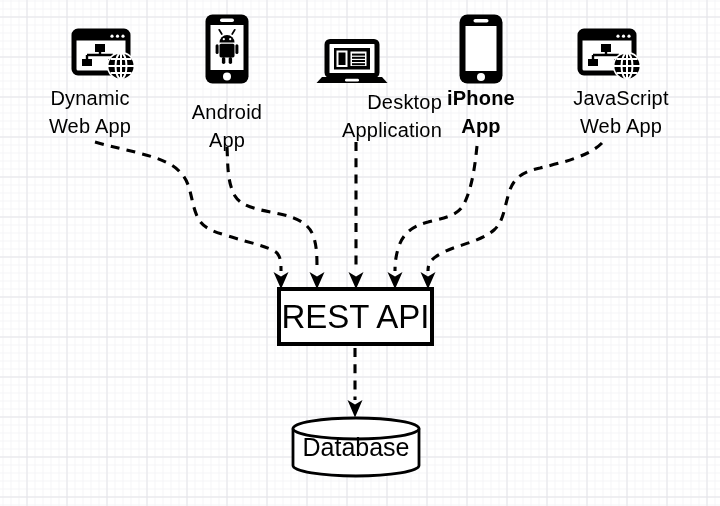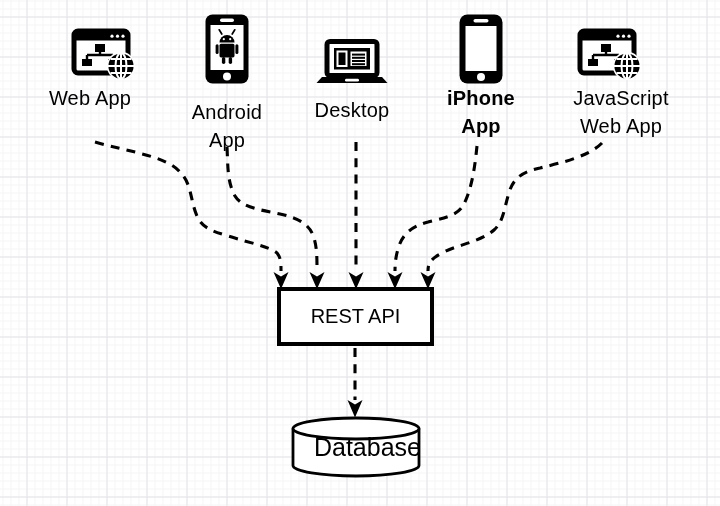--- a/index.html
+++ b/index.html
@@ -19,24 +19,24 @@
   .abs{position:absolute;}
   .node-label{
     position:absolute;width:180px;text-align:center;
     font-size:20px;line-height:28px;color:#000;letter-spacing:0.2px;
   }
   .edges-layer{position:absolute;left:0;top:0;width:720px;height:506px;}
   .rest-box{
     position:absolute;left:277px;top:287px;width:149px;height:51px;
     background:#fff;border:4px solid #000;
     display:flex;align-items:center;justify-content:center;
-    font-size:20px;
+    font-size:33px;
   }
   .db-label{
-    position:absolute;left:291px;top:433px;width:130px;text-align:right;
+    position:absolute;left:291px;top:433px;width:130px;text-align:center;
     font-size:25px;
   }
 </style>
 </head>
 <body>
 
 <div class="stage">
 
   <svg class="edges-layer" viewBox="0 0 720 506">
     <g stroke="#000" stroke-width="3.1" fill="none" stroke-dasharray="9 7.2">
@@ -68,20 +68,21 @@
       <path d="M29 24 V27 M16 27 H42 M16 27 V31 M42 27 V31" stroke="#000" stroke-width="2.4" fill="none"></path>
       <rect x="11" y="31" width="10" height="7" fill="#000"></rect>
       <rect x="37" y="31" width="10" height="7" fill="#000"></rect>
       <circle cx="50" cy="38" r="13.4" fill="#000" stroke="#fff" stroke-width="1.6"></circle>
       <g stroke="#fff" stroke-width="2" fill="none">
         <ellipse cx="50" cy="38" rx="5.5" ry="13"></ellipse>
         <path d="M37 38 H63 M39.5 31 H60.5 M39.5 45 H60.5 M50 25 V51"></path>
       </g>
     </svg>
     <div class="node-label" style="left:0px;top:84px;">
+      <div>Dynamic</div>
       <div>Web App</div>
     </div>
   </div>
 
   <div class="abs" style="left:0;top:0;">
     <svg class="abs" style="left:204px;top:13px;" width="46" height="72" viewBox="0 0 46 72">
       <rect x="1.5" y="1.5" width="43" height="69" rx="7" fill="#000"></rect>
       <rect x="6.5" y="12" width="33" height="45" fill="#fff"></rect>
       <rect x="16" y="5.5" width="14" height="3.6" rx="1.8" fill="#fff"></rect>
       <circle cx="23" cy="63.5" r="4" fill="#fff"></circle>
@@ -112,22 +113,23 @@
       <rect x="36.5" y="12.5" width="16" height="14.5" fill="#fff"></rect>
       <g fill="#000">
         <rect x="38" y="14.6" width="13" height="2"></rect>
         <rect x="38" y="17.8" width="13" height="2"></rect>
         <rect x="38" y="21" width="13" height="2"></rect>
         <rect x="38" y="24.2" width="13" height="2"></rect>
       </g>
       <path d="M8 38 H68 L73.5 44 H2.5 Z" fill="#000"></path>
       <rect x="31" y="39.8" width="14" height="2.8" rx="1.4" fill="#fff"></rect>
     </svg>
-    <div class="node-label" style="left:262px;top:96px;">
+    <div class="node-label" style="left:262px;top:88px;text-align:right;">
       <div>Desktop</div>
+      <div>Application</div>
     </div>
   </div>
 
   <div class="abs" style="left:0;top:0;">
     <svg class="abs" style="left:458px;top:13px;" width="46" height="72" viewBox="0 0 46 72">
       <rect x="1.5" y="1.5" width="43" height="69" rx="8" fill="#000"></rect>
       <rect x="7.5" y="13" width="31" height="45" fill="#fff"></rect>
       <rect x="15.5" y="6" width="15" height="3.6" rx="1.8" fill="#fff"></rect>
       <circle cx="23" cy="64" r="4" fill="#fff"></circle>
     </svg>

